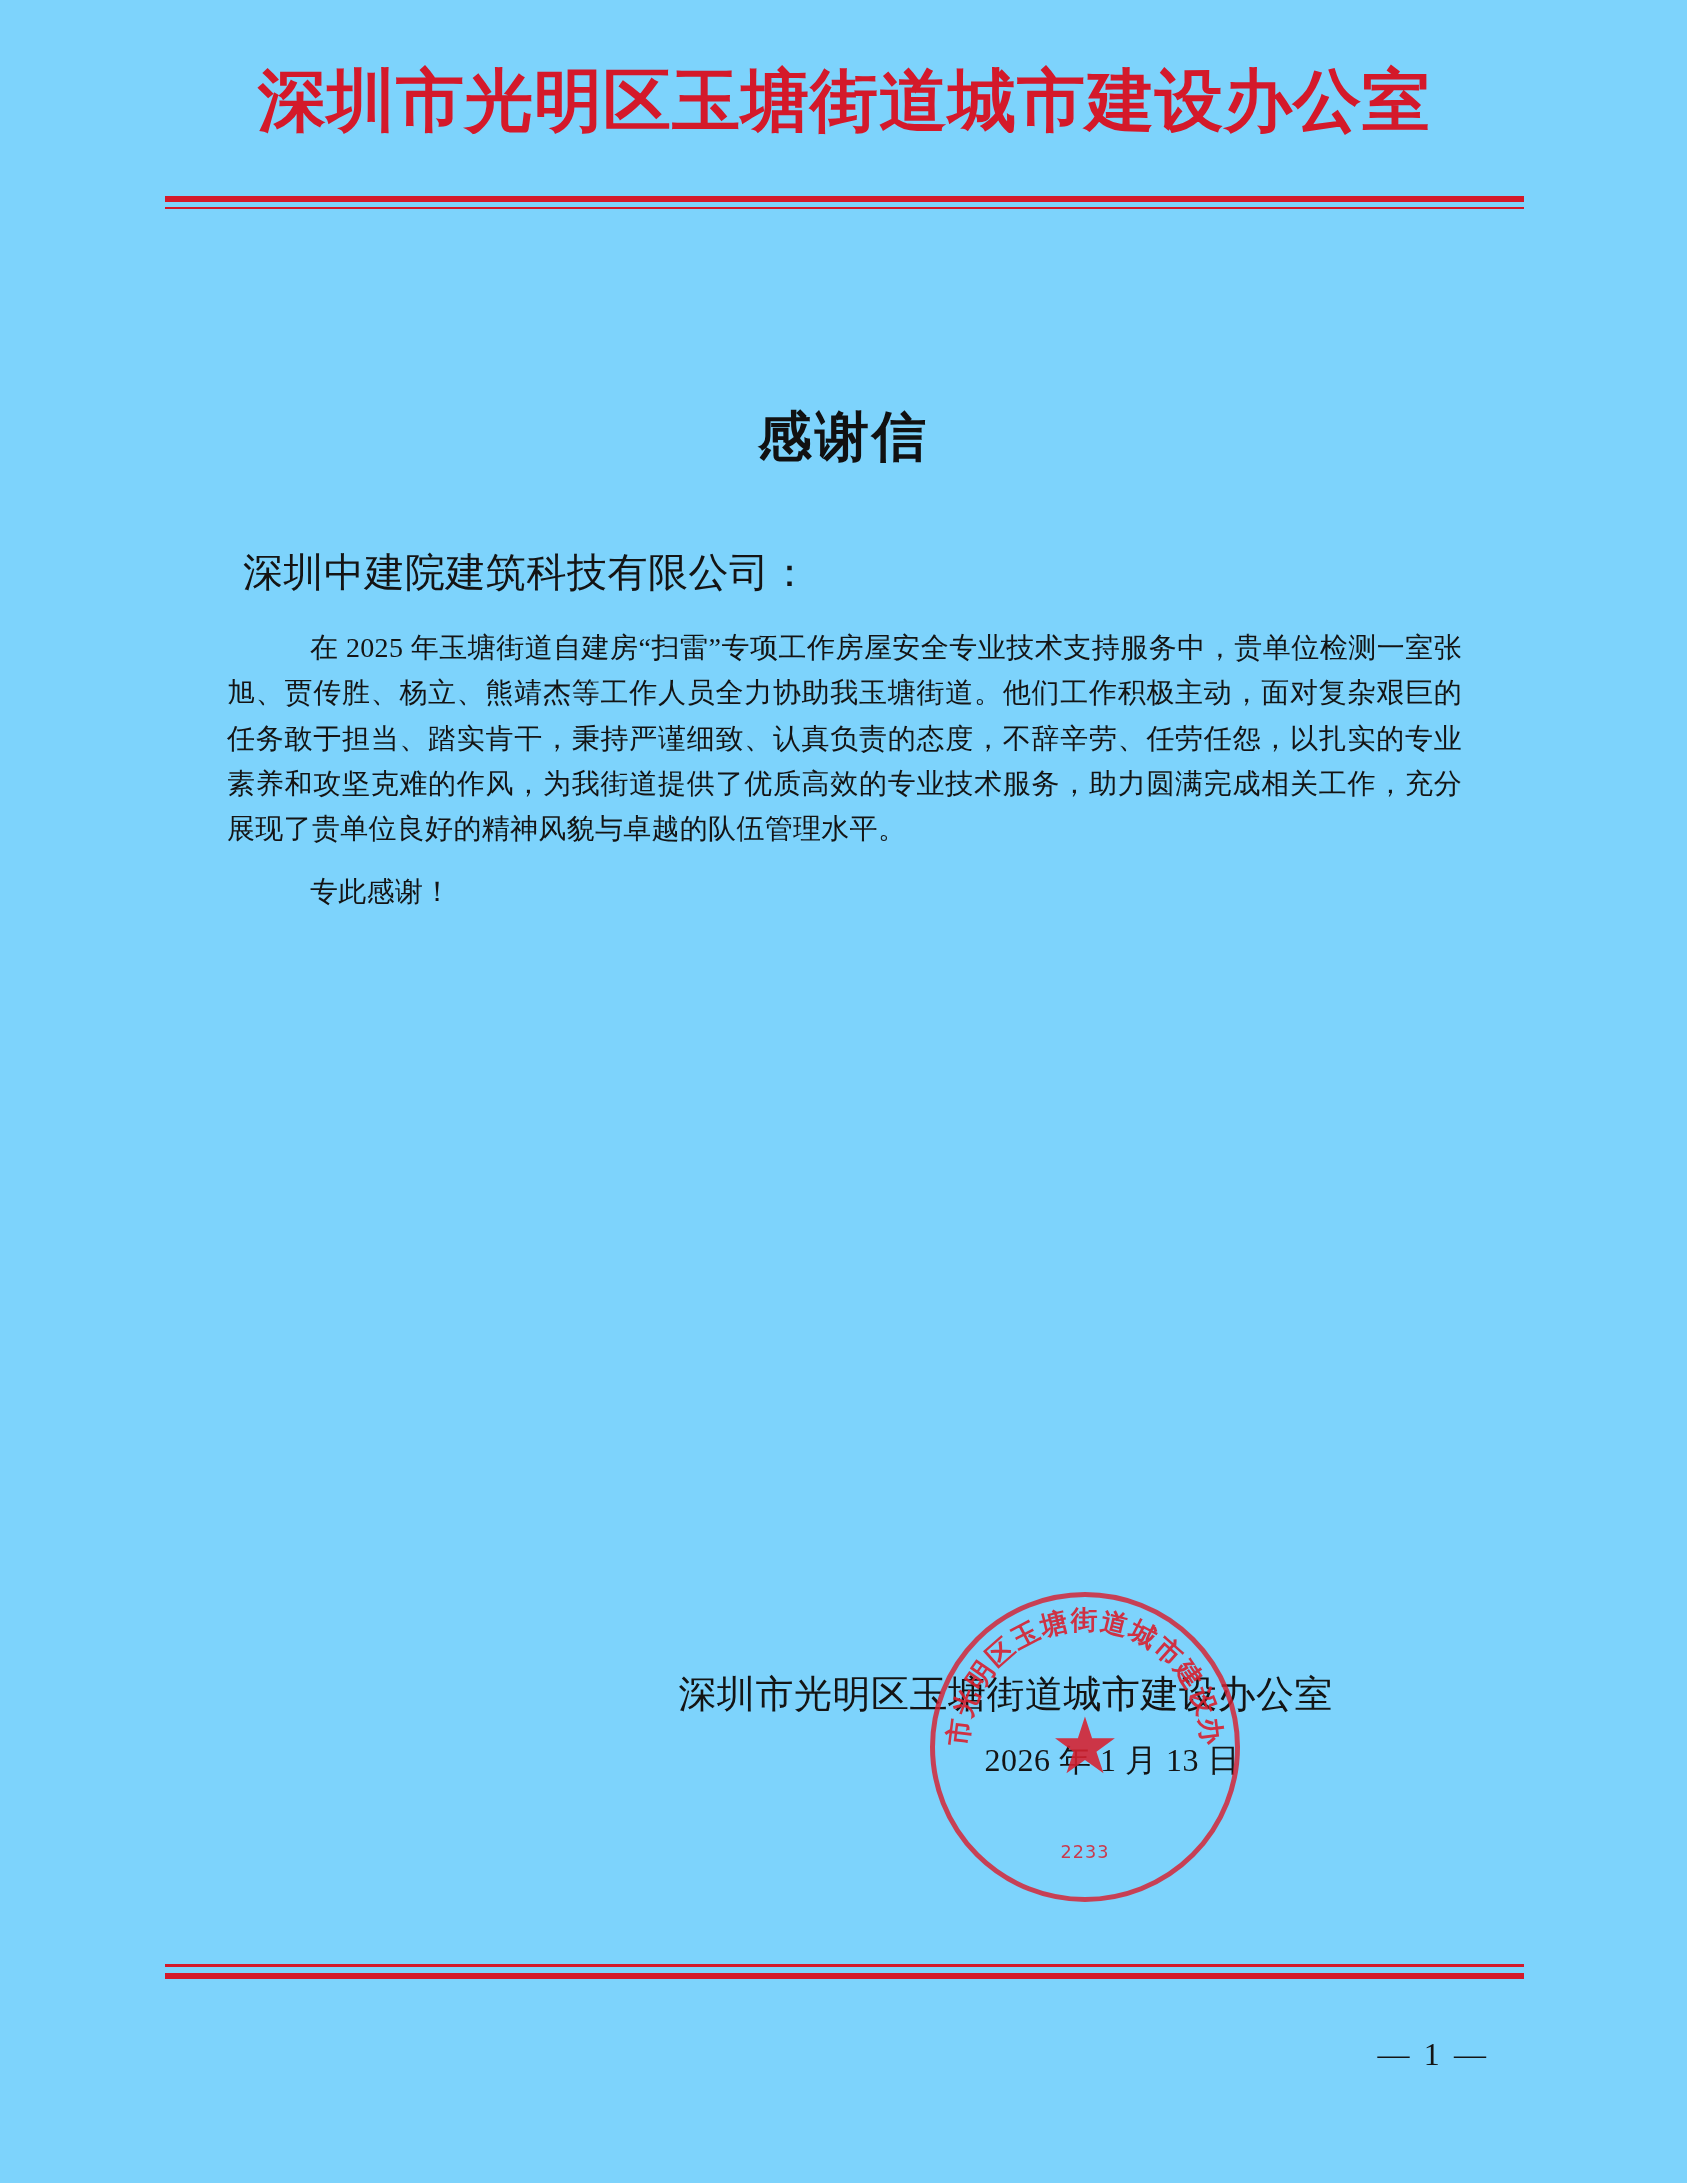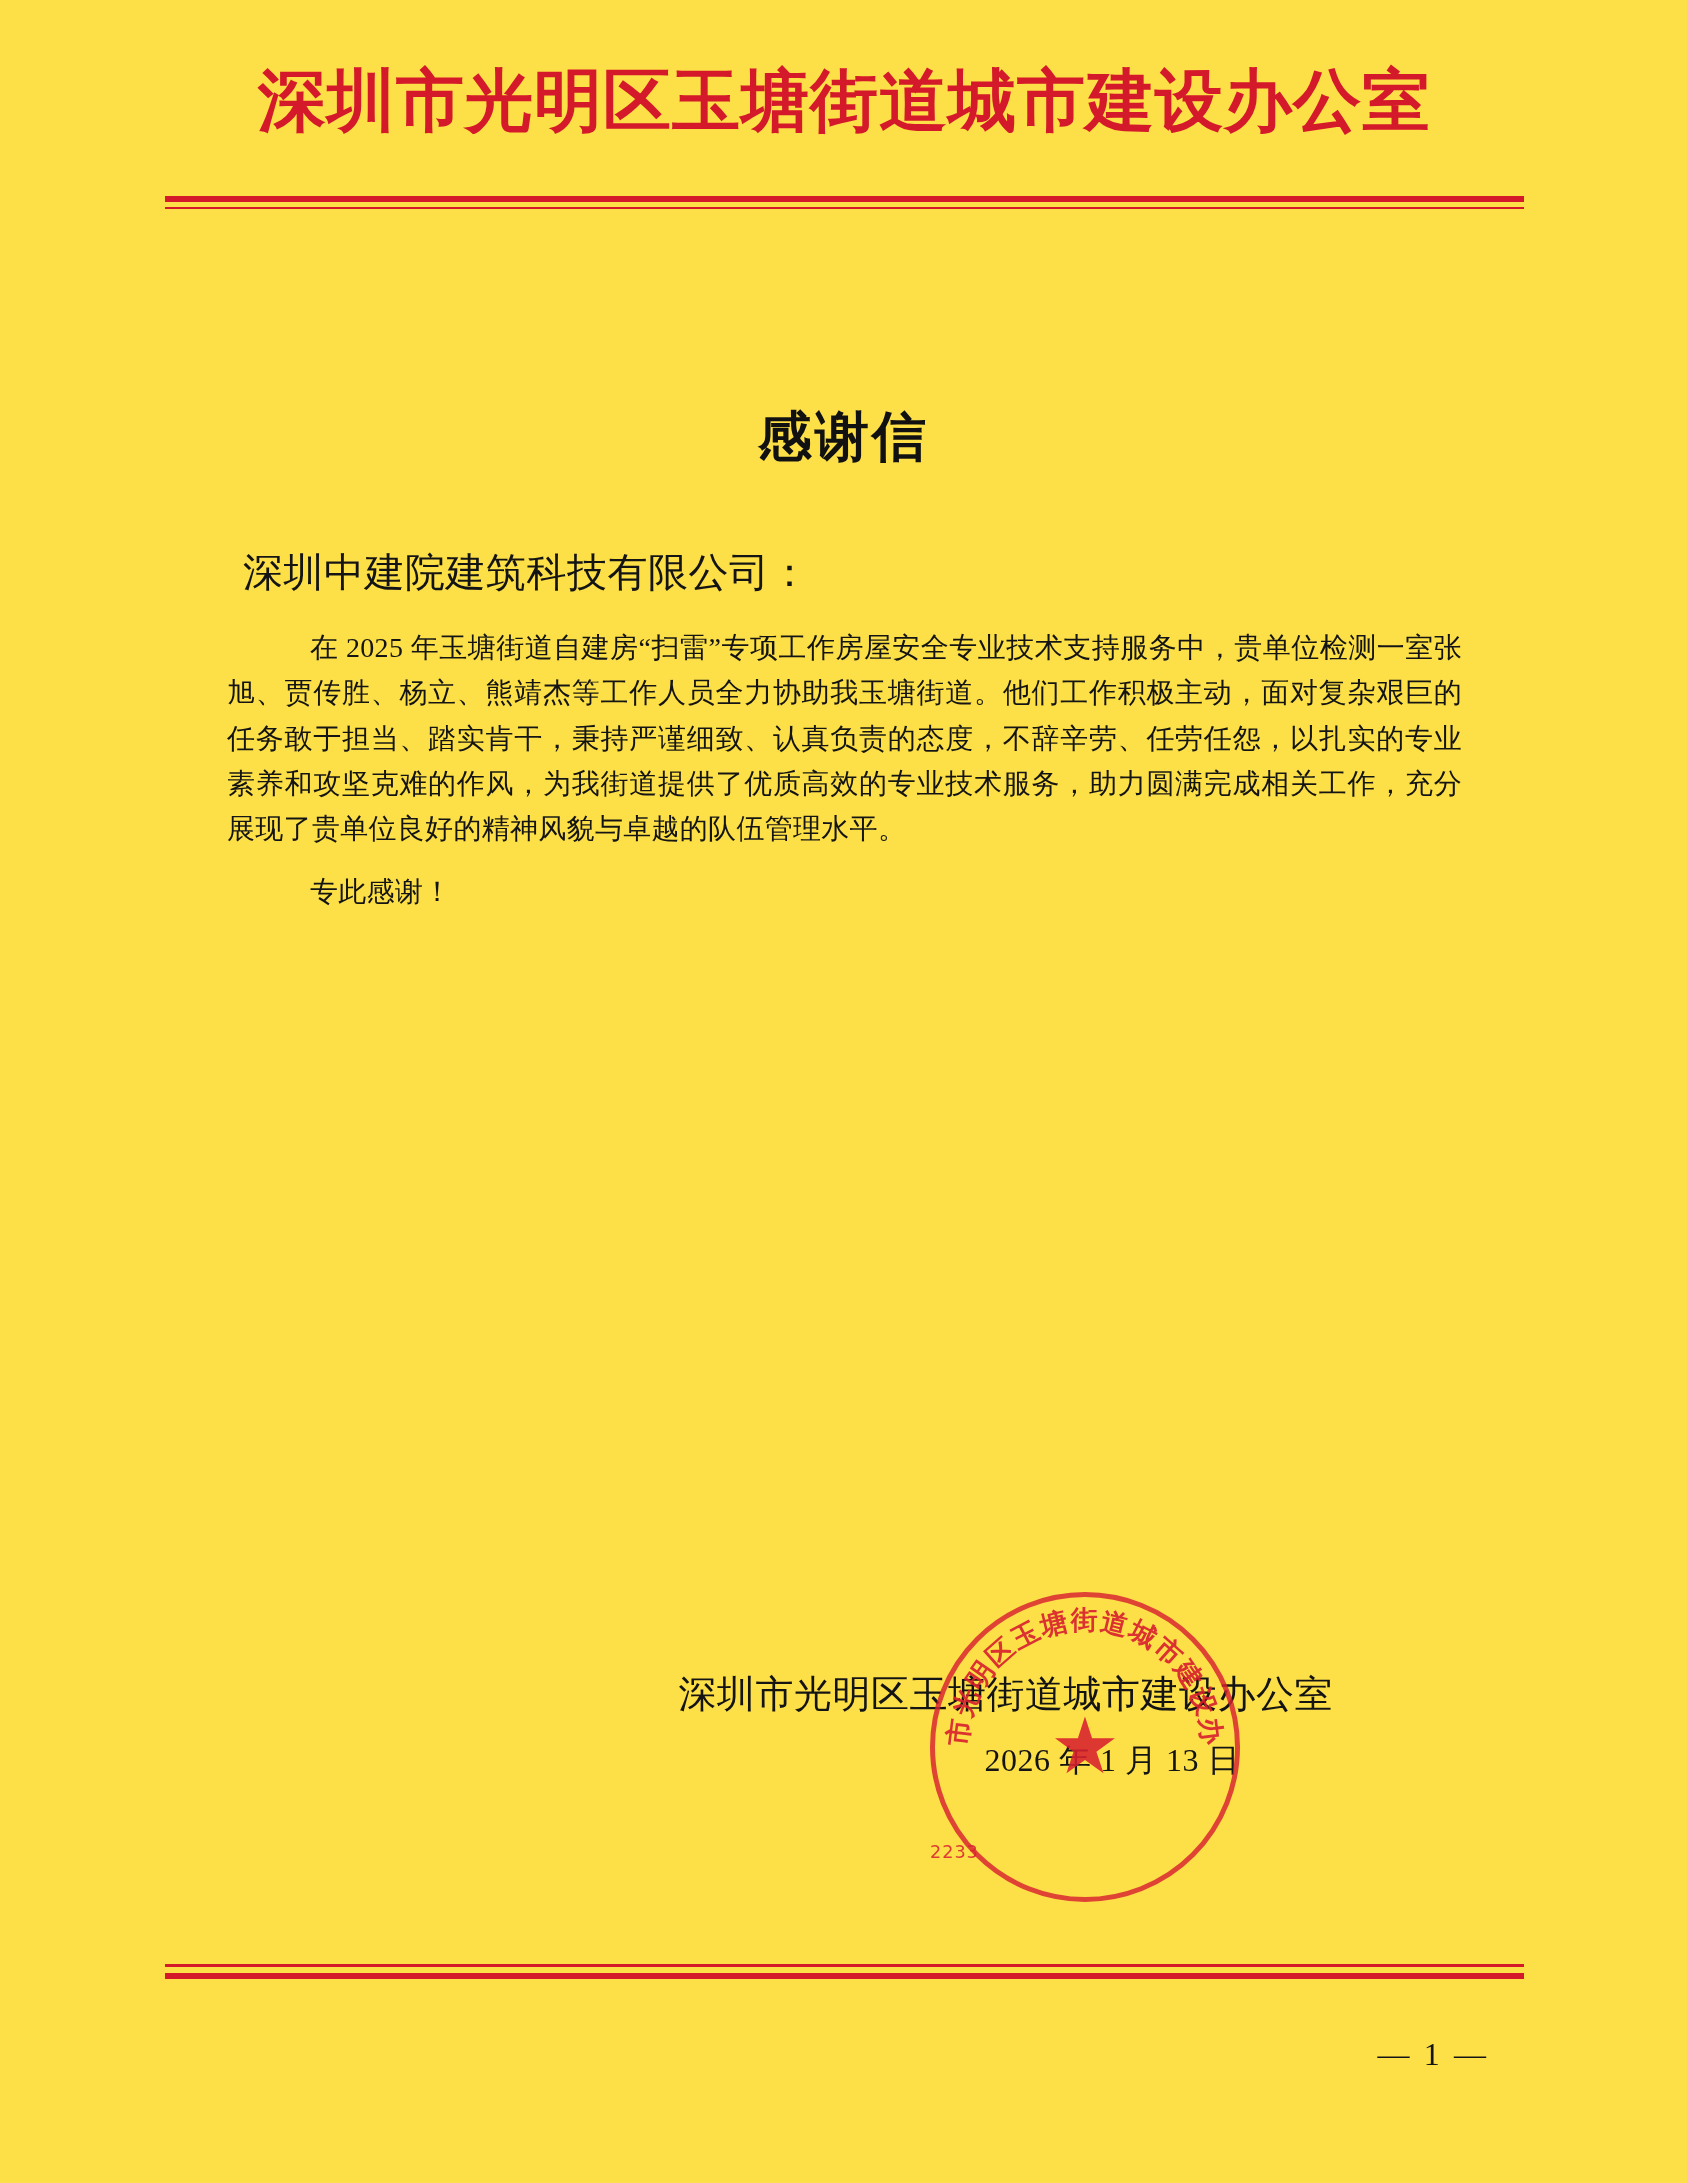--- a/index.html
+++ b/index.html
@@ -13,21 +13,21 @@
     font-family: "Liberation Serif", "DejaVu Serif", serif;
     color: #1a1a1a;
     position: relative;
     overflow: hidden;
   }
   .page {
     position: absolute;
     top: 0; left: 0;
     width: 1687px;
     height: 2183px;
-    background: #fde047;
+    background: #7dd3fc;
   }
 
   
   .letterhead {
     position: absolute;
     top: 62px;
     left: 165px;
     width: 1359px;
     text-align: center;
   }
@@ -171,20 +171,21 @@
     font-size: 52px;
     font-weight: bold;
     letter-spacing: 3px;
     opacity: 0.9;
   }
   .seal-bottom-text {
     position: absolute;
     bottom: 40px;
     left: 0;
     width: 100%;
+    text-align: center;
     font-family: "DejaVu Sans", "Liberation Sans", sans-serif;
     font-size: 17.6px;
     color: #d8202f;
     letter-spacing: 1px;
     opacity: 0.85;
   }
 
   
   .page-number {
     position: absolute;

